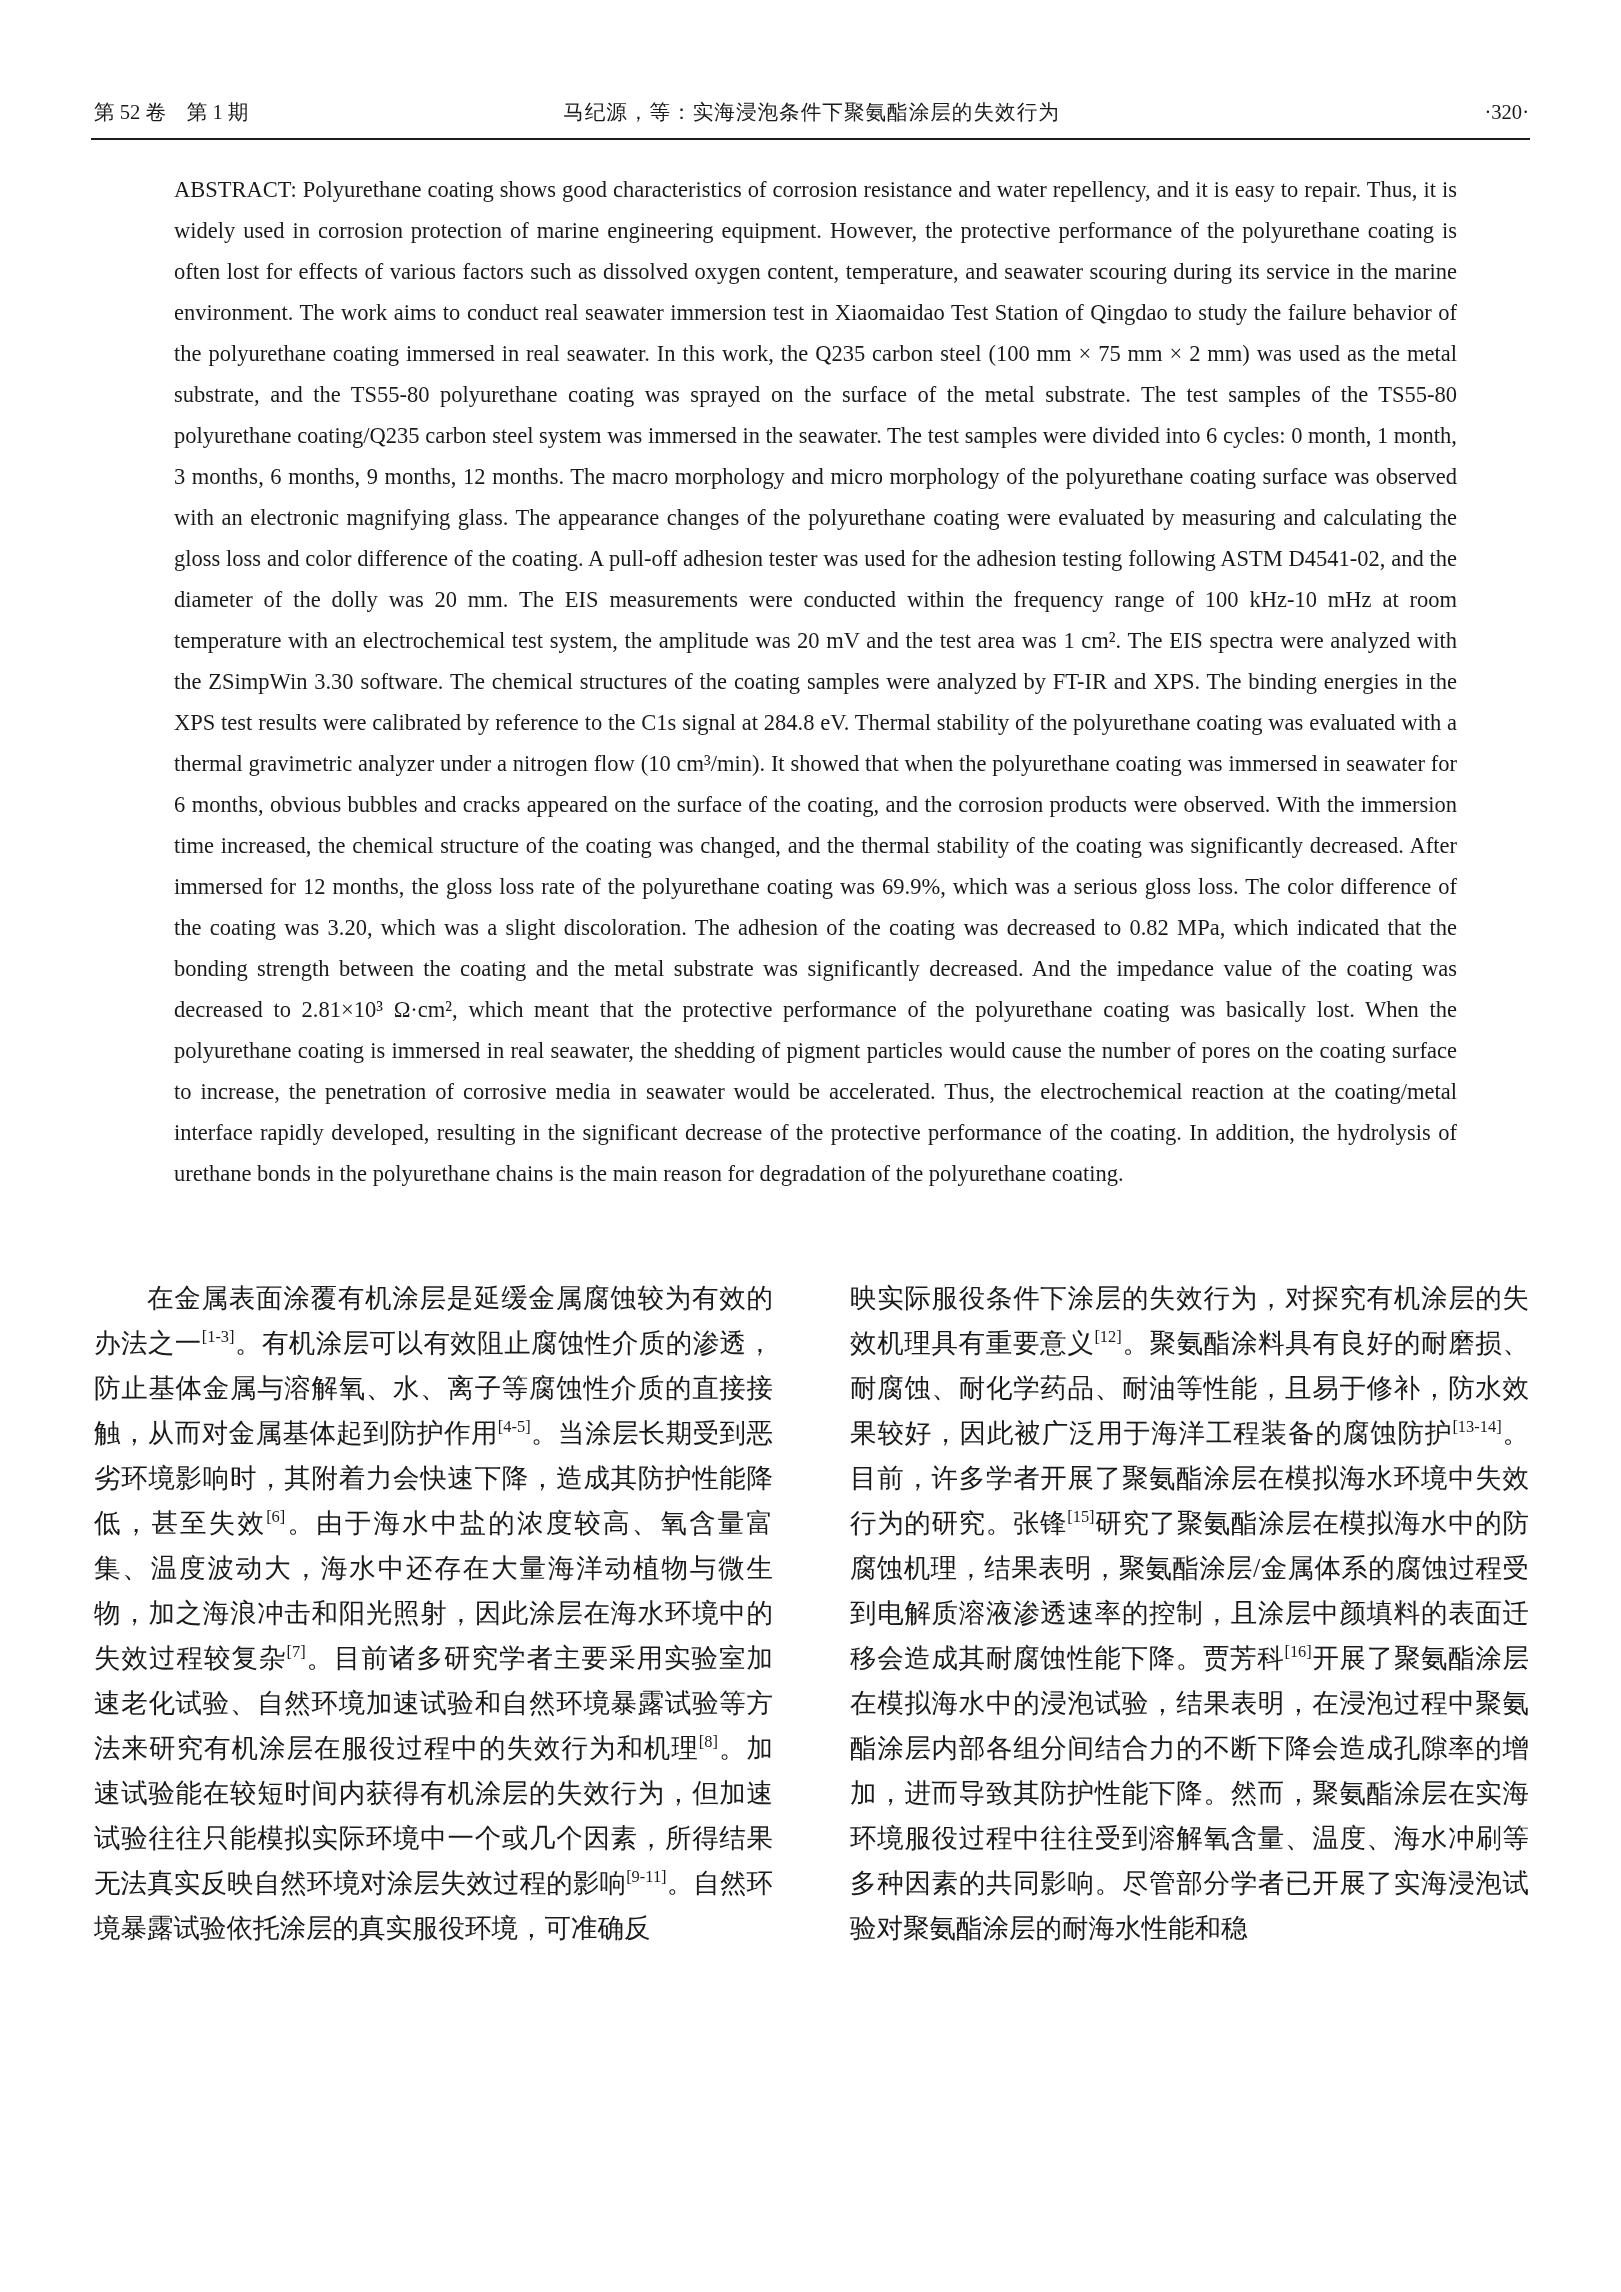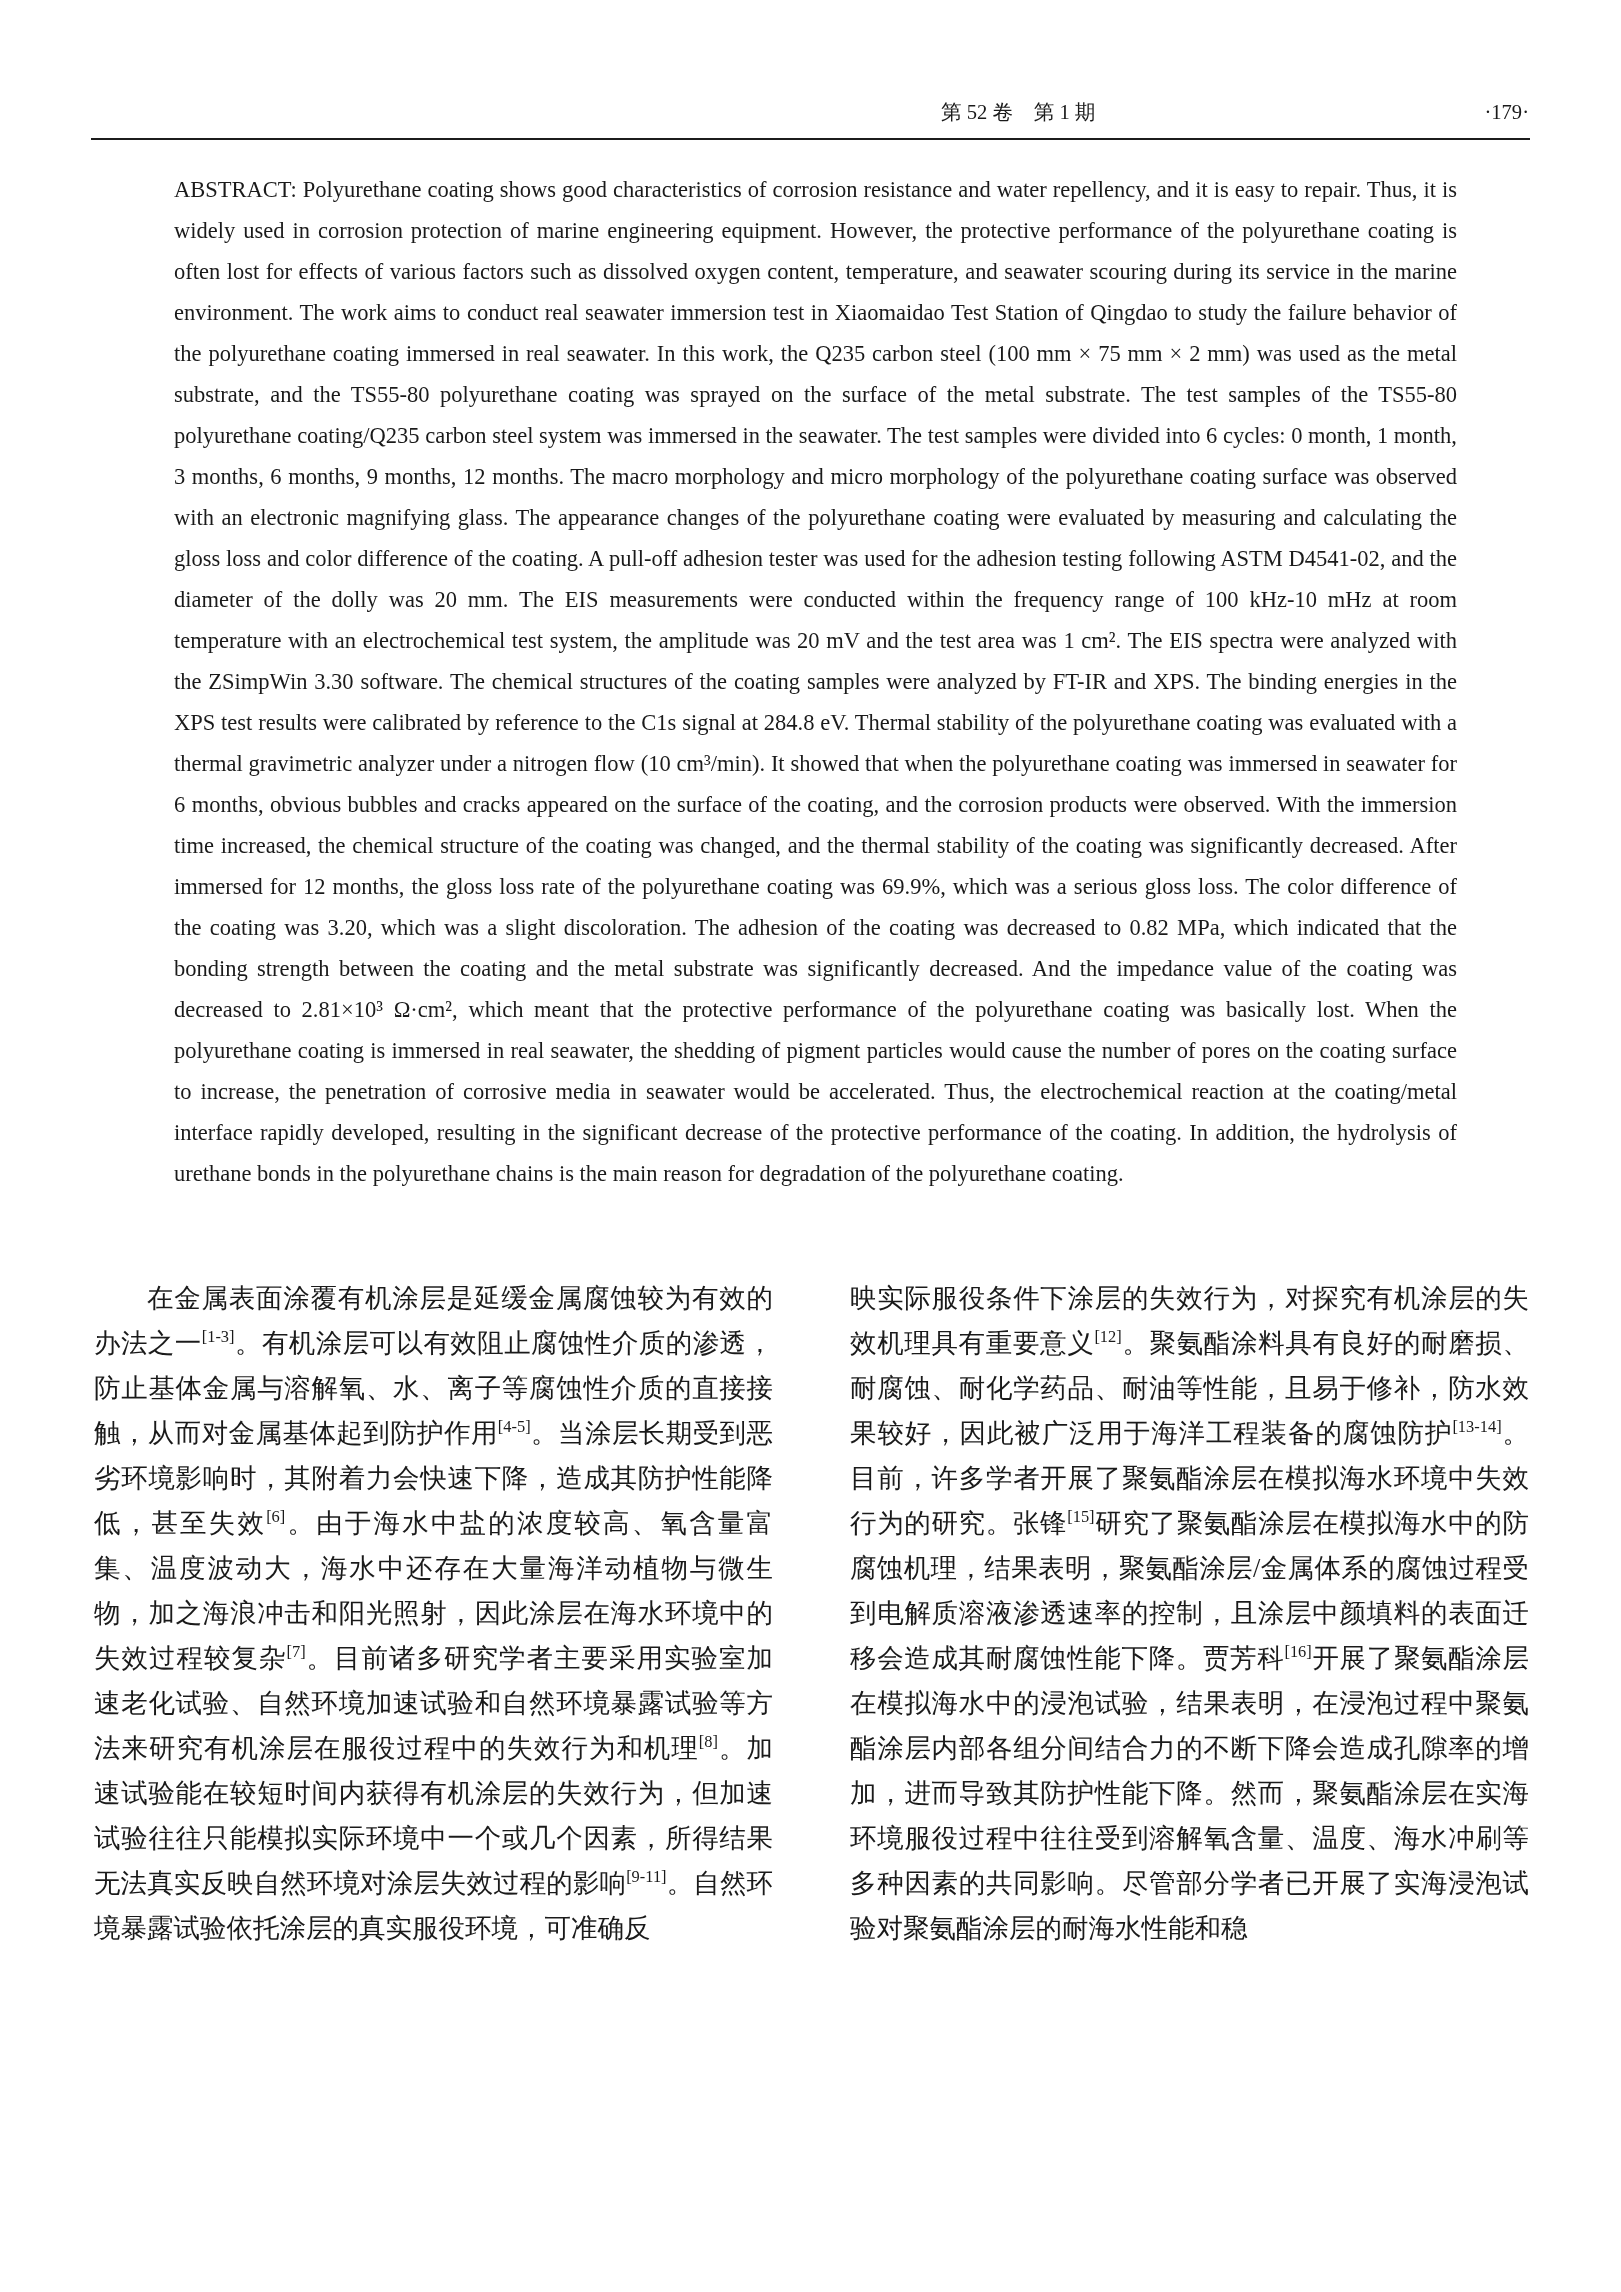--- a/index.html
+++ b/index.html
@@ -68,21 +68,22 @@
     vertical-align: super;
   }
 </style>
 </head>
 <body>
 
 <div class="page">
 
   <header class="page-header">
     <span class="hdr-left">第 52 卷　第 1 期</span>
-    <span class="hdr-right">·179·</span>
+    <span class="hdr-center">马纪源，等：实海浸泡条件下聚氨酯涂层的失效行为</span>
+    <span class="hdr-right">·320·</span>
   </header>
 
   <hr class="header-rule">
 
   <section class="abstract-block">
     <p class="en-para"><b class="para-label">ABSTRACT:</b> <span>Polyurethane coating shows good characteristics of corrosion resistance and water repellency, and it is easy to repair. Thus, it is widely used in corrosion protection of marine engineering equipment. However, the protective performance of the polyurethane coating is often lost for effects of various factors such as dissolved oxygen content, temperature, and seawater scouring during its service in the marine environment. The work aims to conduct real seawater immersion test in Xiaomaidao Test Station of Qingdao to study the failure behavior of the polyurethane coating immersed in real seawater. In this work, the Q235 carbon steel (100 mm × 75 mm × 2 mm) was used as the metal substrate, and the TS55-80 polyurethane coating was sprayed on the surface of the metal substrate. The test samples of the TS55-80 polyurethane coating/Q235 carbon steel system was immersed in the seawater. The test samples were divided into 6 cycles: 0 month, 1 month, 3 months, 6 months, 9 months, 12 months. The macro morphology and micro morphology of the polyurethane coating surface was observed with an electronic magnifying glass. The appearance changes of the polyurethane coating were evaluated by measuring and calculating the gloss loss and color difference of the coating. A pull-off adhesion tester was used for the adhesion testing following ASTM D4541-02, and the diameter of the dolly was 20 mm. The EIS measurements were conducted within the frequency range of 100 kHz-10 mHz at room temperature with an electrochemical test system, the amplitude was 20 mV and the test area was 1 cm². The EIS spectra were analyzed with the ZSimpWin 3.30 software. The chemical structures of the coating samples were analyzed by FT-IR and XPS. The binding energies in the XPS test results were calibrated by reference to the C1s signal at 284.8 eV. Thermal stability of the polyurethane coating was evaluated with a thermal gravimetric analyzer under a nitrogen flow (10 cm³/min). It showed that when the polyurethane coating was immersed in seawater for 6 months, obvious bubbles and cracks appeared on the surface of the coating, and the corrosion products were observed. With the immersion time increased, the chemical structure of the coating was changed, and the thermal stability of the coating was significantly decreased. After immersed for 12 months, the gloss loss rate of the polyurethane coating was 69.9%, which was a serious gloss loss. The color difference of the coating was 3.20, which was a slight discoloration. The adhesion of the coating was decreased to 0.82 MPa, which indicated that the bonding strength between the coating and the metal substrate was significantly decreased. And the impedance value of the coating was decreased to 2.81×10³ Ω·cm², which meant that the protective performance of the polyurethane coating was basically lost. When the polyurethane coating is immersed in real seawater, the shedding of pigment particles would cause the number of pores on the coating surface to increase, the penetration of corrosive media in seawater would be accelerated. Thus, the electrochemical reaction at the coating/metal interface rapidly developed, resulting in the significant decrease of the protective performance of the coating. In addition, the hydrolysis of urethane bonds in the polyurethane chains is the main reason for degradation of the polyurethane coating.</span></p>
   </section>
 
   <section class="body-columns">
     <div class="column">

